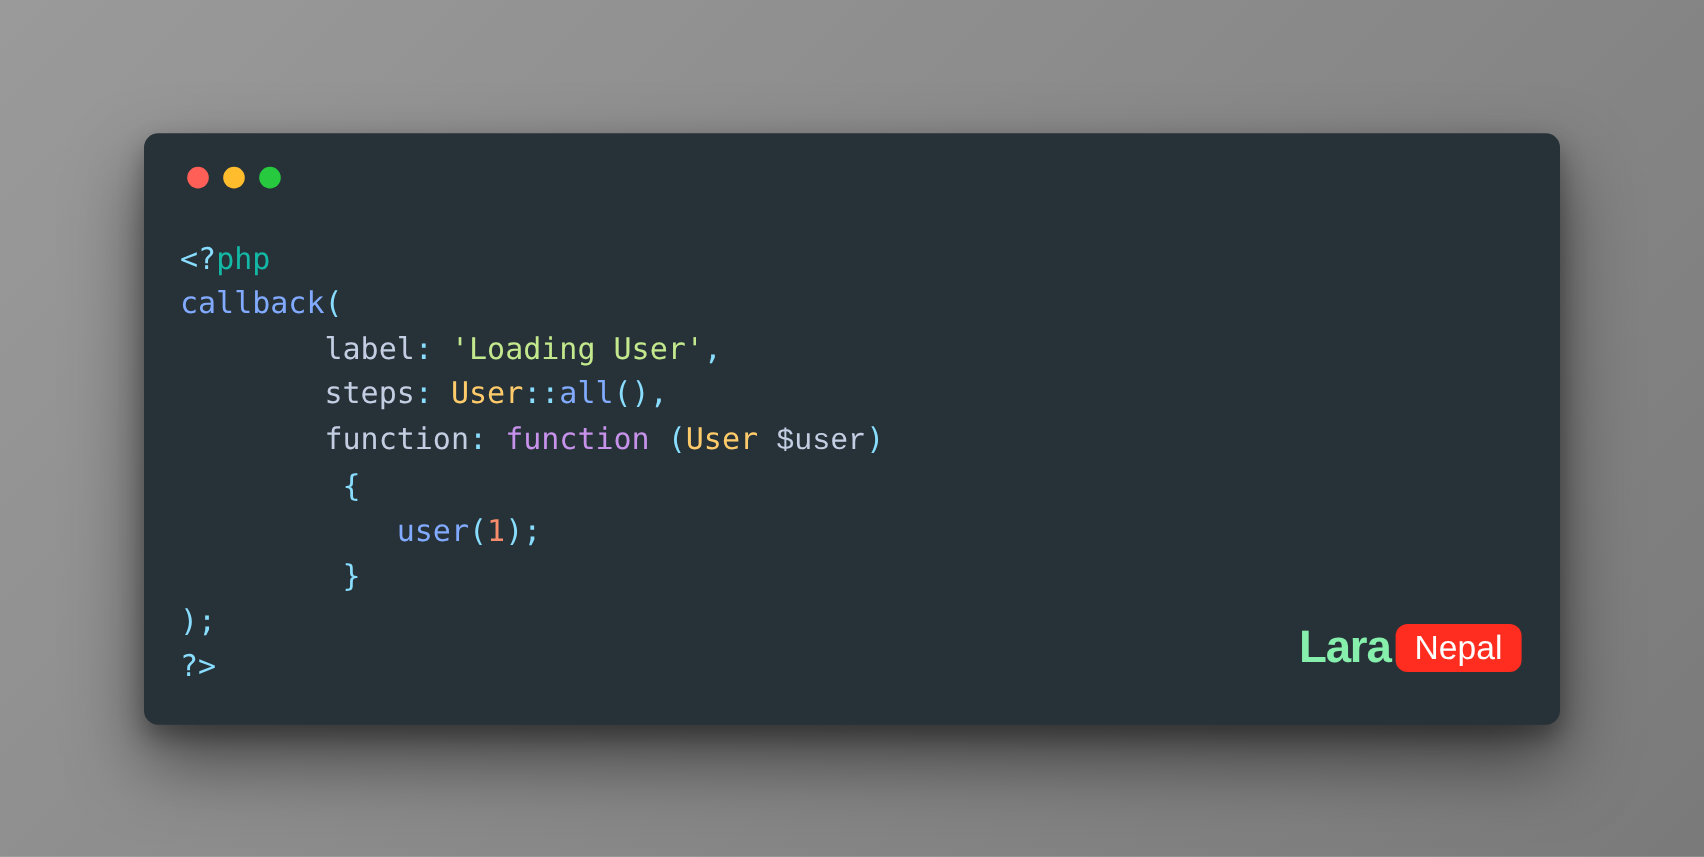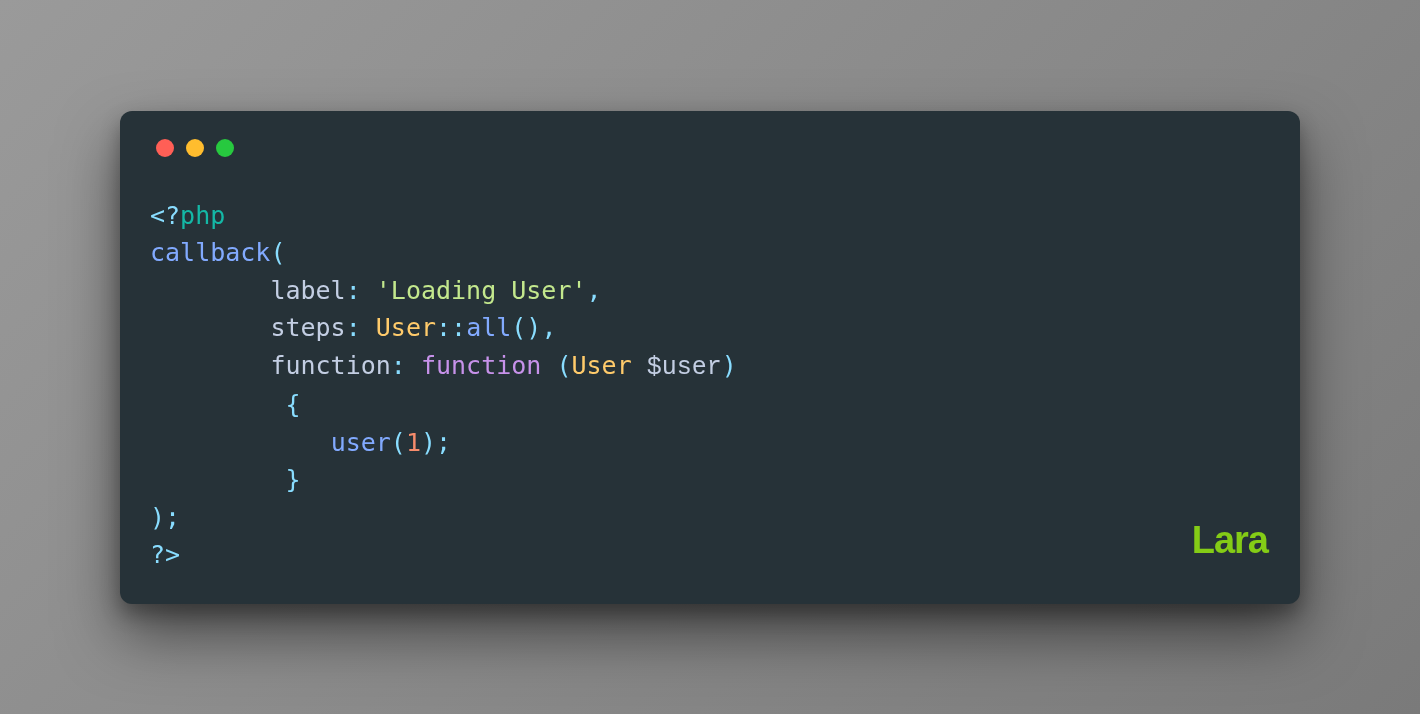--- a/index.html
+++ b/index.html
@@ -53,21 +53,21 @@
     position: absolute;
     right: 32px;
     bottom: 42px;
     display: flex;
     align-items: center;
     font-family: -apple-system, BlinkMacSystemFont, "Segoe UI", sans-serif;
   }
   .logo-lara {
     font-weight: 800;
     font-size: 38px;
-    color: #84cc16;
+    color: #86efac;
     letter-spacing: -1px;
   }
   .logo-nepal {
     background: #ff2d20;
     color: #fff;
     font-weight: 500;
     font-size: 28px;
     padding: 4px 16px;
     border-radius: 10px;
     margin-left: 4px;
@@ -87,14 +87,15 @@
 <span class="t-default">        label</span><span class="t-punct">:</span> <span class="t-string">'Loading User'</span><span class="t-punct">,</span>
 <span class="t-default">        steps</span><span class="t-punct">:</span> <span class="t-class">User</span><span class="t-punct">::</span><span class="t-func">all</span><span class="t-punct">()</span><span class="t-punct">,</span>
 <span class="t-default">        function</span><span class="t-punct">:</span> <span class="t-kw2">function</span> <span class="t-punct">(</span><span class="t-class">User</span> <span class="t-var">$user</span><span class="t-punct">)</span>
 <span class="t-punct">         {</span>
             <span class="t-func">user</span><span class="t-punct">(</span><span class="t-num">1</span><span class="t-punct">)</span><span class="t-punct">;</span>
 <span class="t-punct">         }</span>
 <span class="t-punct">)</span><span class="t-punct">;</span>
 <span class="t-punct">?&gt;</span></div>
   <div class="logo">
     <span class="logo-lara">Lara</span>
+    <span class="logo-nepal">Nepal</span>
   </div>
 </div>
 
 </body></html>

